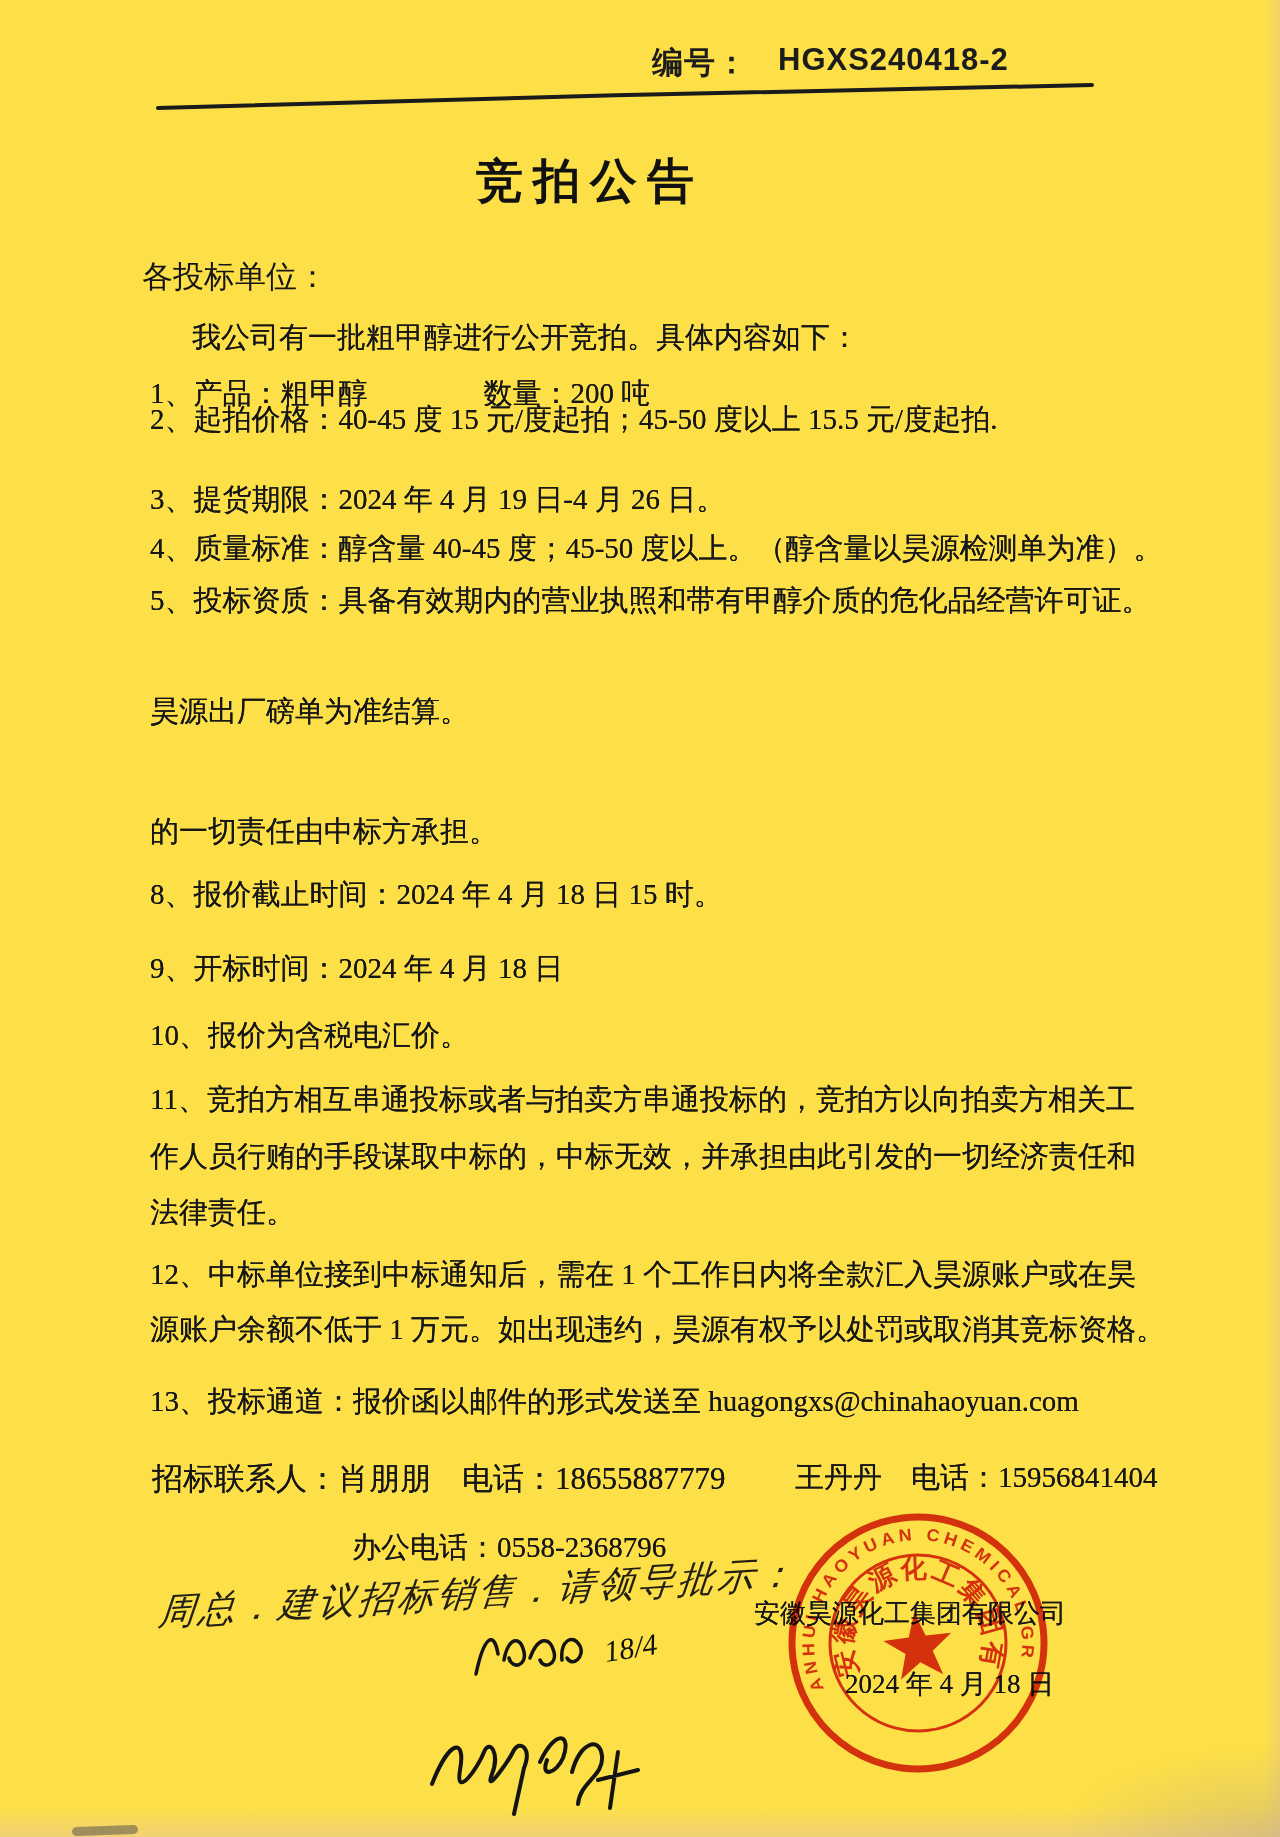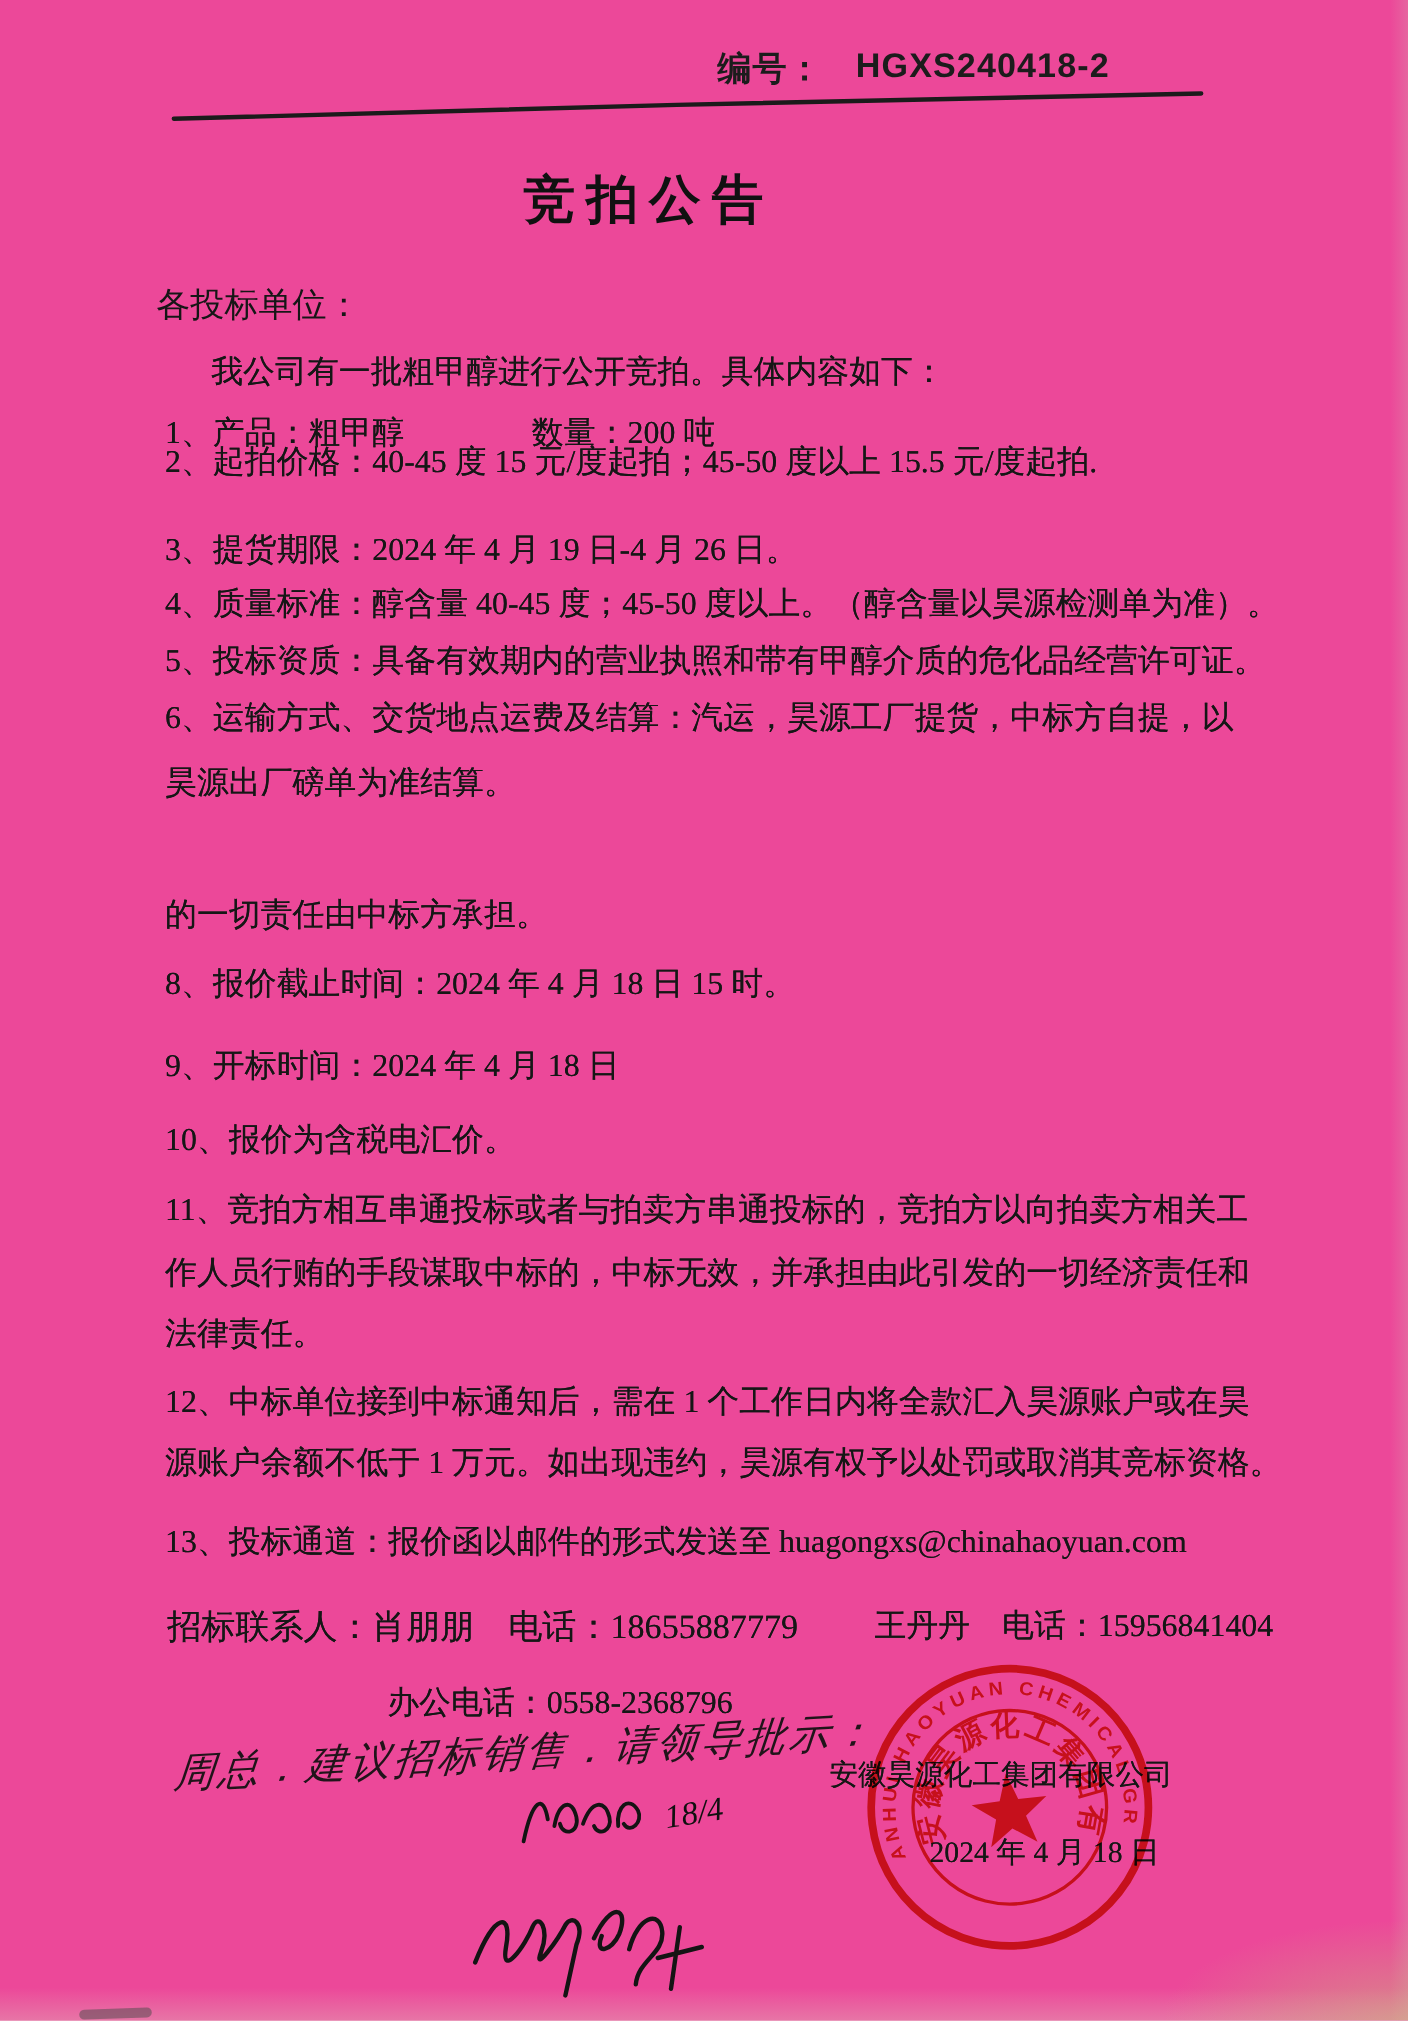--- a/index.html
+++ b/index.html
@@ -1,20 +1,20 @@
 <!DOCTYPE html>
 <html><head>
 <meta charset="utf-8">
 <style>
   html,body{margin:0;padding:0;background:#e8e6e2;}
   .page{
     position:relative;
     width:1280px;height:1837px;
     margin:0 auto;
-    background:#ec4899;
+    background:#fde047;
     overflow:hidden;
     font-family:"Liberation Serif","DejaVu Serif",serif;
     color:#161616;
   }
   
   .edge-right{position:absolute;right:0;top:0;width:16px;height:100%;
     background:linear-gradient(to left, rgba(214,176,176,.28), rgba(214,176,176,0));}
   .edge-bottom{position:absolute;left:0;bottom:0;width:100%;height:30px;
     background:linear-gradient(to top, rgba(224,186,186,.4), rgba(224,186,186,0));}
   .corner-tan{position:absolute;right:0;bottom:0;width:220px;height:90px;
@@ -103,21 +103,20 @@
   <h1 class="title">竞拍公告</h1>
 
   <div class="salutation">各投标单位：</div>
 
   <div class="line indent" style="top:318px">我公司有一批粗甲醇进行公开竞拍。具体内容如下：</div>
   <div class="line" style="top:374px">1、产品：粗甲醇　　　　数量：200 吨</div>
   <div class="line" style="top:400px">2、起拍价格：40-45 度 15 元/度起拍；45-50 度以上 15.5 元/度起拍.</div>
   <div class="line" style="top:480px">3、提货期限：2024 年 4 月 19 日-4 月 26 日。</div>
   <div class="line" style="top:529px">4、质量标准：醇含量 40-45 度；45-50 度以上。（醇含量以昊源检测单为准）。</div>
   <div class="line" style="top:581px">5、投标资质：具备有效期内的营业执照和带有甲醇介质的危化品经营许可证。</div>
-  <div class="line" style="top:633px">6、运输方式、交货地点运费及结算：汽运，昊源工厂提货，中标方自提，以</div>
   <div class="line" style="top:692px">昊源出厂磅单为准结算。</div>
   <div class="line" style="top:812px">的一切责任由中标方承担。</div>
   <div class="line" style="top:875px">8、报价截止时间：2024 年 4 月 18 日 15 时。</div>
   <div class="line" style="top:949px">9、开标时间：2024 年 4 月 18 日</div>
   <div class="line" style="top:1016px">10、报价为含税电汇价。</div>
   <div class="line" style="top:1080px">11、竞拍方相互串通投标或者与拍卖方串通投标的，竞拍方以向拍卖方相关工</div>
   <div class="line" style="top:1137px">作人员行贿的手段谋取中标的，中标无效，并承担由此引发的一切经济责任和</div>
   <div class="line" style="top:1193px">法律责任。</div>
   <div class="line" style="top:1255px">12、中标单位接到中标通知后，需在 1 个工作日内将全款汇入昊源账户或在昊</div>
   <div class="line" style="top:1310px">源账户余额不低于 1 万元。如出现违约，昊源有权予以处罚或取消其竞标资格。</div>

